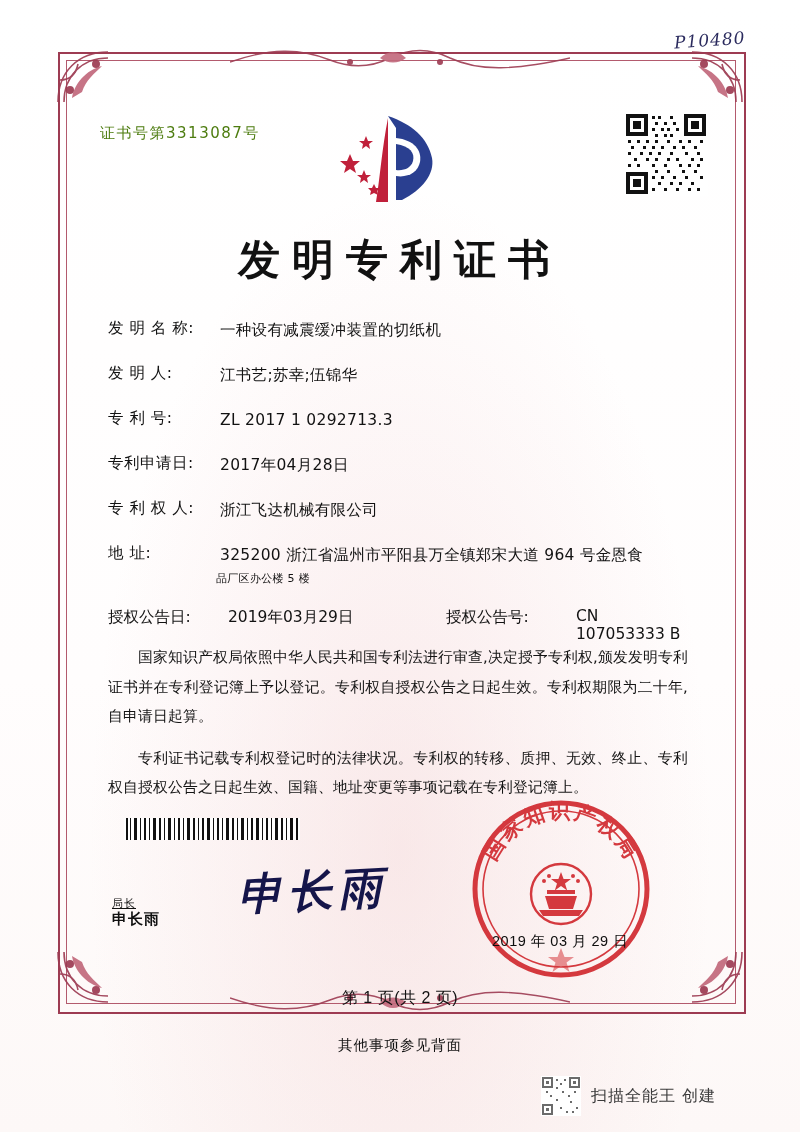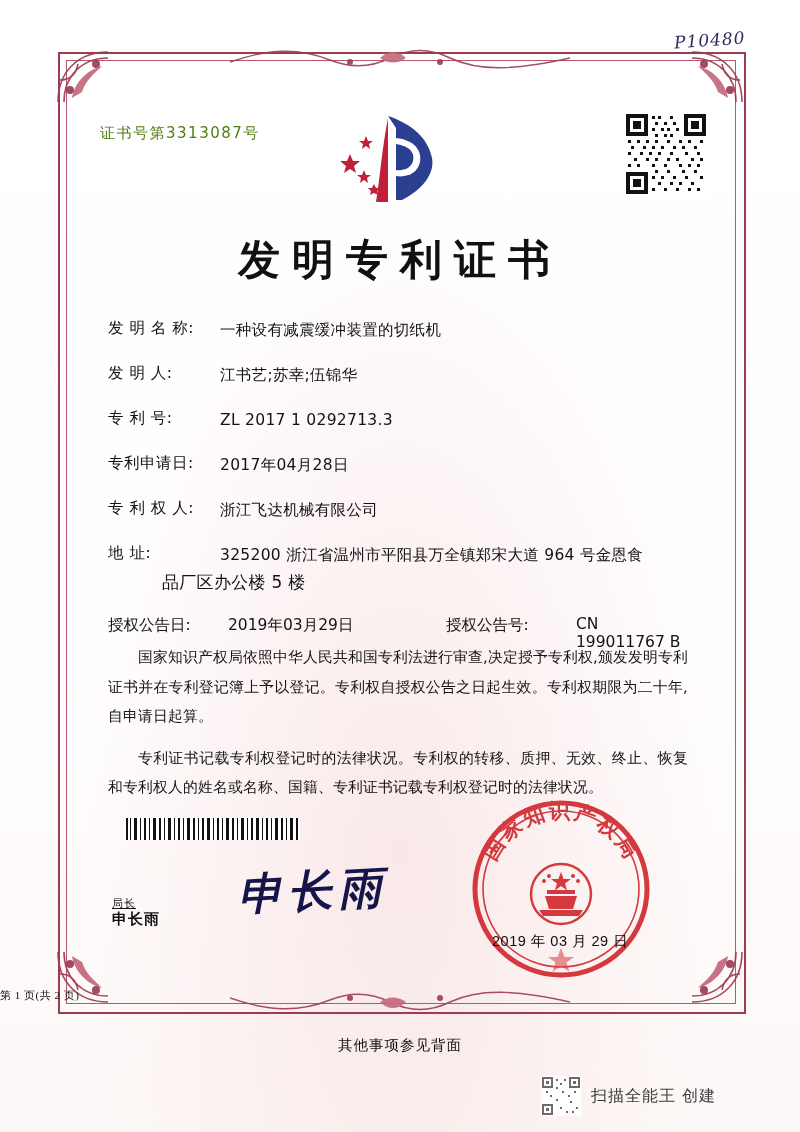--- a/index.html
+++ b/index.html
@@ -154,25 +154,25 @@
     flex: 0 0 112px;
     white-space: nowrap;
     letter-spacing: 0.5px;
   }
   .field-value {
     flex: 1;
     letter-spacing: 0.3px;
     line-height: 1.55;
   }
   .field-value-2 {
-    margin-left: 54px;
+    margin-left: 108px;
     letter-spacing: 0.3px;
     margin-top: -17px;
     margin-bottom: 21px;
-    font-size: 17px;
+    font-size: 11px;
     font-family: "DejaVu Sans", sans-serif;
   }
   .row-inline {
     display: flex;
     align-items: flex-start;
     margin-bottom: 16px;
     gap: 8px;
   }
   .inline-label { width: 112px; flex: 0 0 112px; white-space: nowrap; }
   .inline-value { width: 210px; flex: 0 0 210px; }
@@ -256,22 +256,23 @@
     letter-spacing: 0.5px;
     z-index: 5;
   }
 
   
   .page-no {
     position: absolute;
     left: 0;
     right: 0;
     top: 988px;
-    font-size: 11px;
-    font-family: Liberation Serif, serif;
+    text-align: center;
+    font-size: 16px;
+    font-family: Liberation Sans, sans-serif;
     letter-spacing: 0.5px;
   }
   .back-note {
     position: absolute;
     left: 0;
     right: 0;
     top: 1036px;
     text-align: center;
     font-size: 14.5px;
     font-family: "DejaVu Sans", sans-serif;
@@ -504,27 +505,27 @@
     <div class="field-row">
       <div class="field-label">地      址:</div>
       <div class="field-value">325200 浙江省温州市平阳县万全镇郑宋大道 964 号金恩食</div>
     </div>
     <div class="field-value-2">品厂区办公楼 5 楼</div>
 
     <div class="row-inline">
       <div class="inline-label">授权公告日:</div>
       <div class="inline-value">2019年03月29日</div>
       <div class="inline-label2">授权公告号:</div>
-      <div class="inline-value2">CN 199011767 B</div>
+      <div class="inline-value2">CN 107053333 B</div>
     </div>
   </div>
 
   <div class="paras">
     <p>国家知识产权局依照中华人民共和国专利法进行审查,决定授予专利权,颁发发明专利证书并在专利登记簿上予以登记。专利权自授权公告之日起生效。专利权期限为二十年,自申请日起算。</p>
-    <p>专利证书记载专利权登记时的法律状况。专利权的转移、质押、无效、终止、恢复和专利权人的姓名或名称、国籍、专利证书记载专利权登记时的法律状况。</p>
+    <p>专利证书记载专利权登记时的法律状况。专利权的转移、质押、无效、终止、专利权自授权公告之日起生效、国籍、地址变更等事项记载在专利登记簿上。</p>
   </div>
 
   <div class="barcode">
     <svg width="176" height="22" viewBox="0 0 176 22" shape-rendering="crispEdges">
       <rect width="176" height="22" fill="#ffffff"></rect>
       <g fill="#111">
         <rect x="2" y="0" width="2" height="22"></rect>
           <rect x="6" y="0" width="1" height="22"></rect>
         <rect x="10" y="0" width="3" height="22"></rect>
           <rect x="16" y="0" width="1" height="22"></rect>

